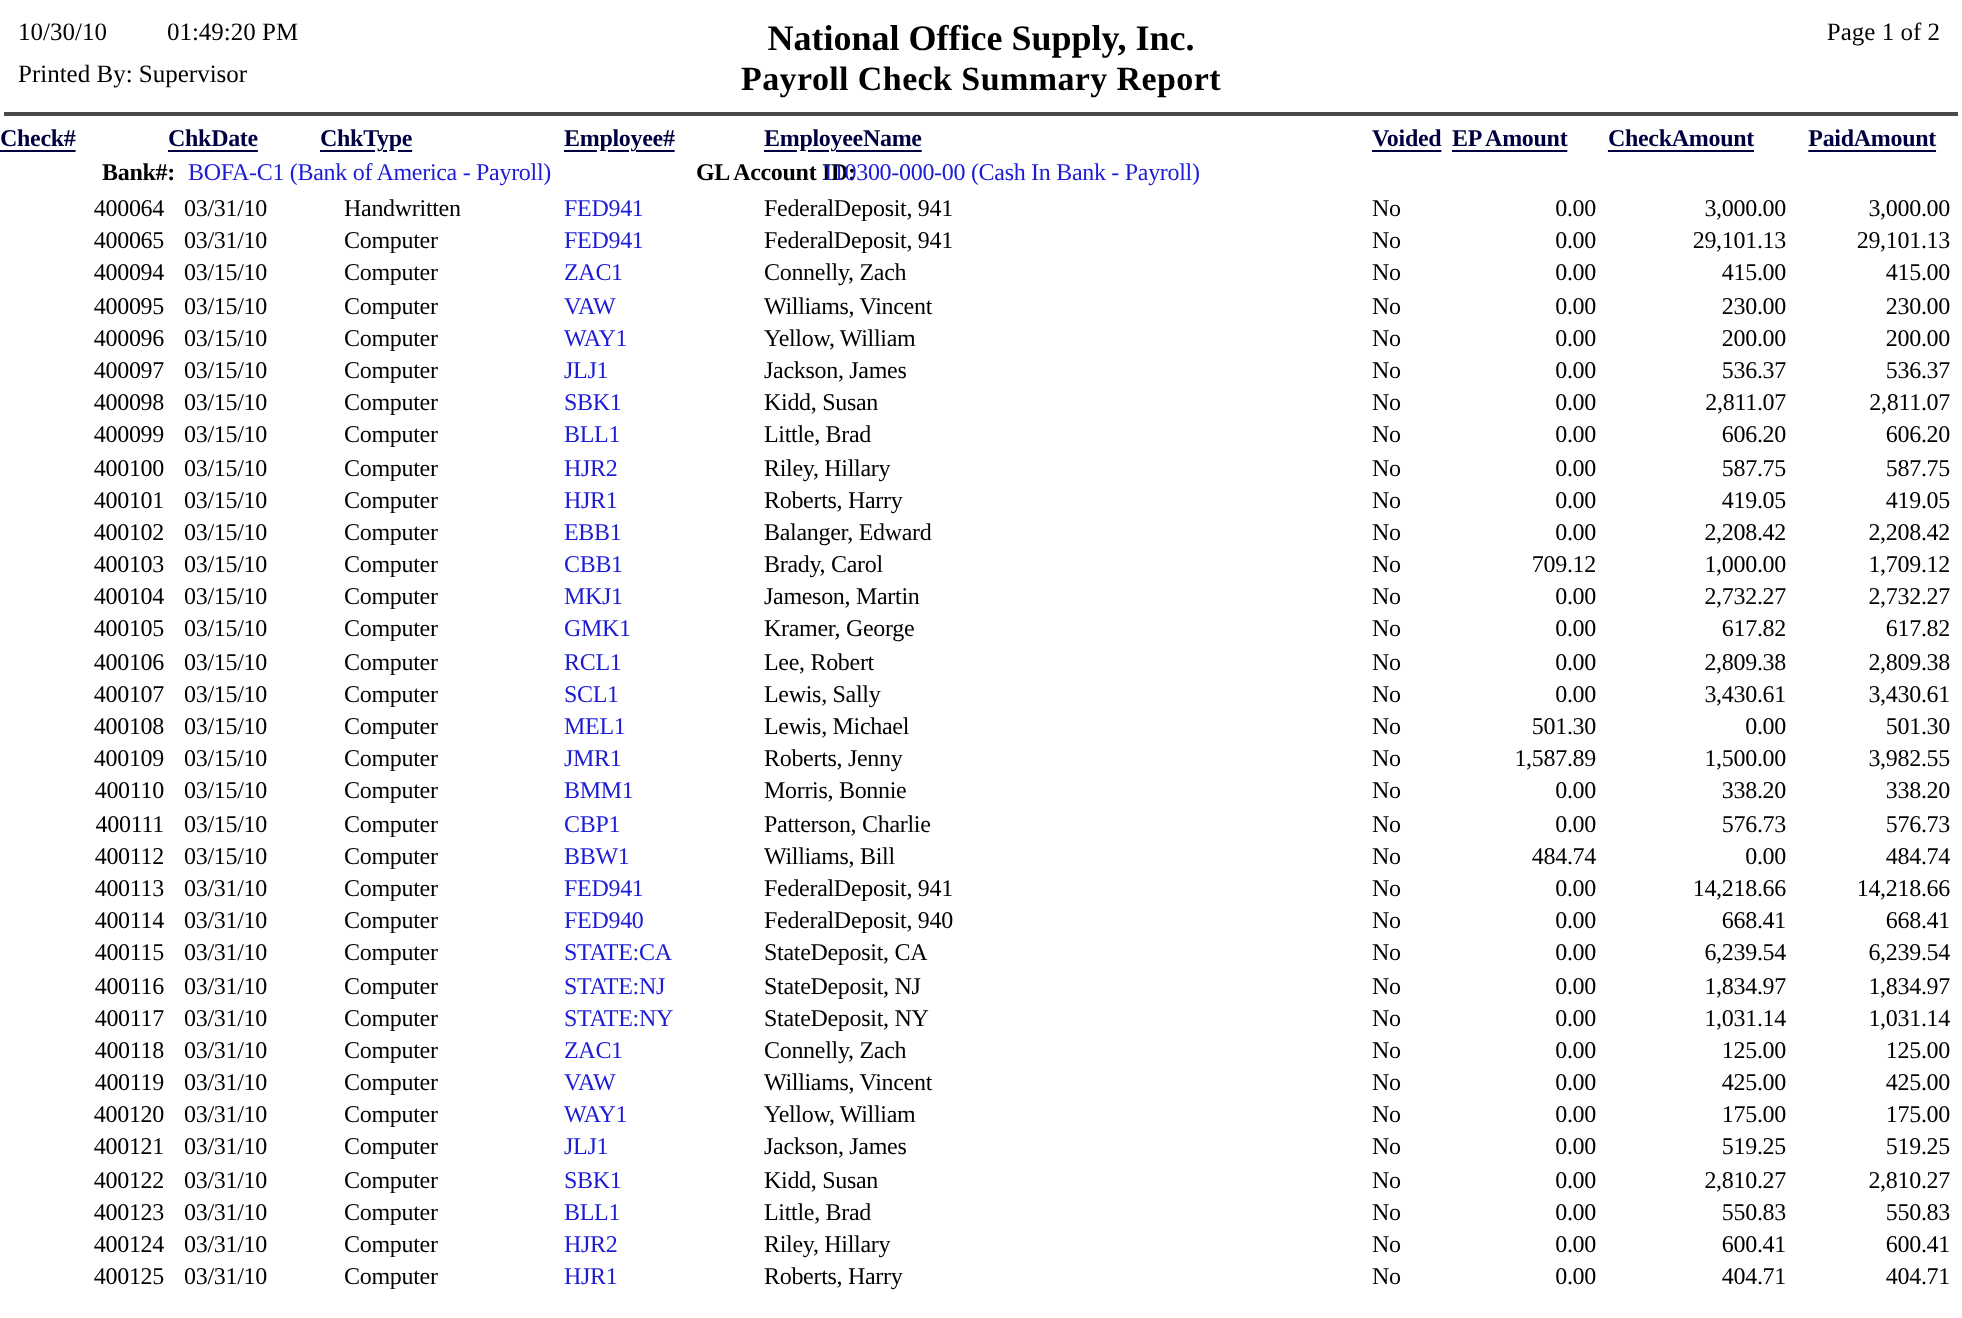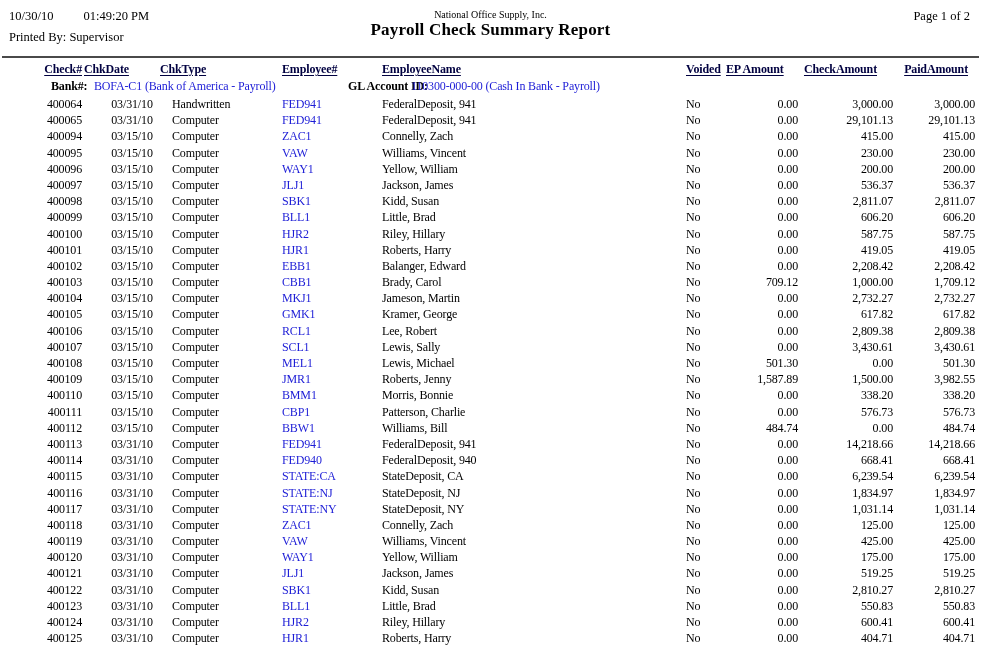--- a/index.html
+++ b/index.html
@@ -7,52 +7,52 @@
   body {
     width:981px; height:659px; overflow:hidden; position:relative;
     font-family:"Liberation Serif","DejaVu Serif",serif;
     color:#000;
   }
   .rpt-header { position:relative; height:70px; }
   .hdr-left { position:absolute; left:9px; top:9px; font-size:12.5px; white-space:nowrap; }
   .hdr-left .time { margin-left:30px; }
   .hdr-left .printedby { margin-top:6px; }
   .hdr-center { position:absolute; left:0; right:0; top:9px; text-align:center; }
-  .company { font-size:10px; font-weight:normal; }
+  .company { font-size:18px; font-weight:bold; }
   .title { font-size:17px; font-weight:bold; letter-spacing:0.2px; }
   .hdr-right { position:absolute; right:11px; top:9px; font-size:12.5px;font-family:Liberation Serif, serif; }
   .rule { position:absolute; top:56px; left:2px; right:2px; border-top:2px solid #4a4a4a; }
 
   .grid {
     display:grid;
     grid-template-columns:82px 90px 110px 100px 304px 40px 72px 95px 82px;
     font-size:12px; letter-spacing:-0.15px; white-space:nowrap;
   }
   .thead { position:absolute; top:62px; left:0; width:975px; font-weight:bold; }
   .thead .th { text-decoration:underline; text-underline-offset:2px; }
   .th { color:#000040; }
-  .th.c1 { text-align:right; }
+  .th.c1 { text-align:left; }
   .th.c2 { padding-left:2px; }
   .th.c3 { text-indent:-12px; }
   .th.c7 { text-align:left; padding-right:11px; }
   .th.c8 { text-align:right; padding-right:16px; }
   .th.c9 { text-align:right; padding-right:7px; }
 
   .bankrow { position:absolute; top:79px; left:12px; width:975px; height:16px;
              font-size:12px; letter-spacing:-0.15px; white-space:nowrap;margin-left:29px; }
   .bankrow .blabel { position:absolute; left:10px; font-weight:bold; }
   .bankrow .bvalue { position:absolute; left:53px; }
   .bankrow .gllabel { position:absolute; left:307px; font-weight:bold; }
   .bankrow .glvalue { position:absolute; left:370px; }
   .blue { color:#1c1cd6; }
 
   .tbody { position:absolute; top:96px; left:0; width:975px; }
   .trow { height:16.2px; line-height:16.2px; }
   .td.c1 { text-align:right; }
-  .td.c2 { padding-left:10px;text-align:center; }
+  .td.c2 { padding-left:10px; }
   .td.c7, .td.c8, .td.c9 { text-align:right; }
 </style>
 </head>
 <body>
 
 <div class="rpt-header">
   <div class="hdr-left">
     <div><span>10/30/10</span><span class="time">01:49:20 PM</span></div>
     <div class="printedby">Printed By: Supervisor</div>
   </div>

